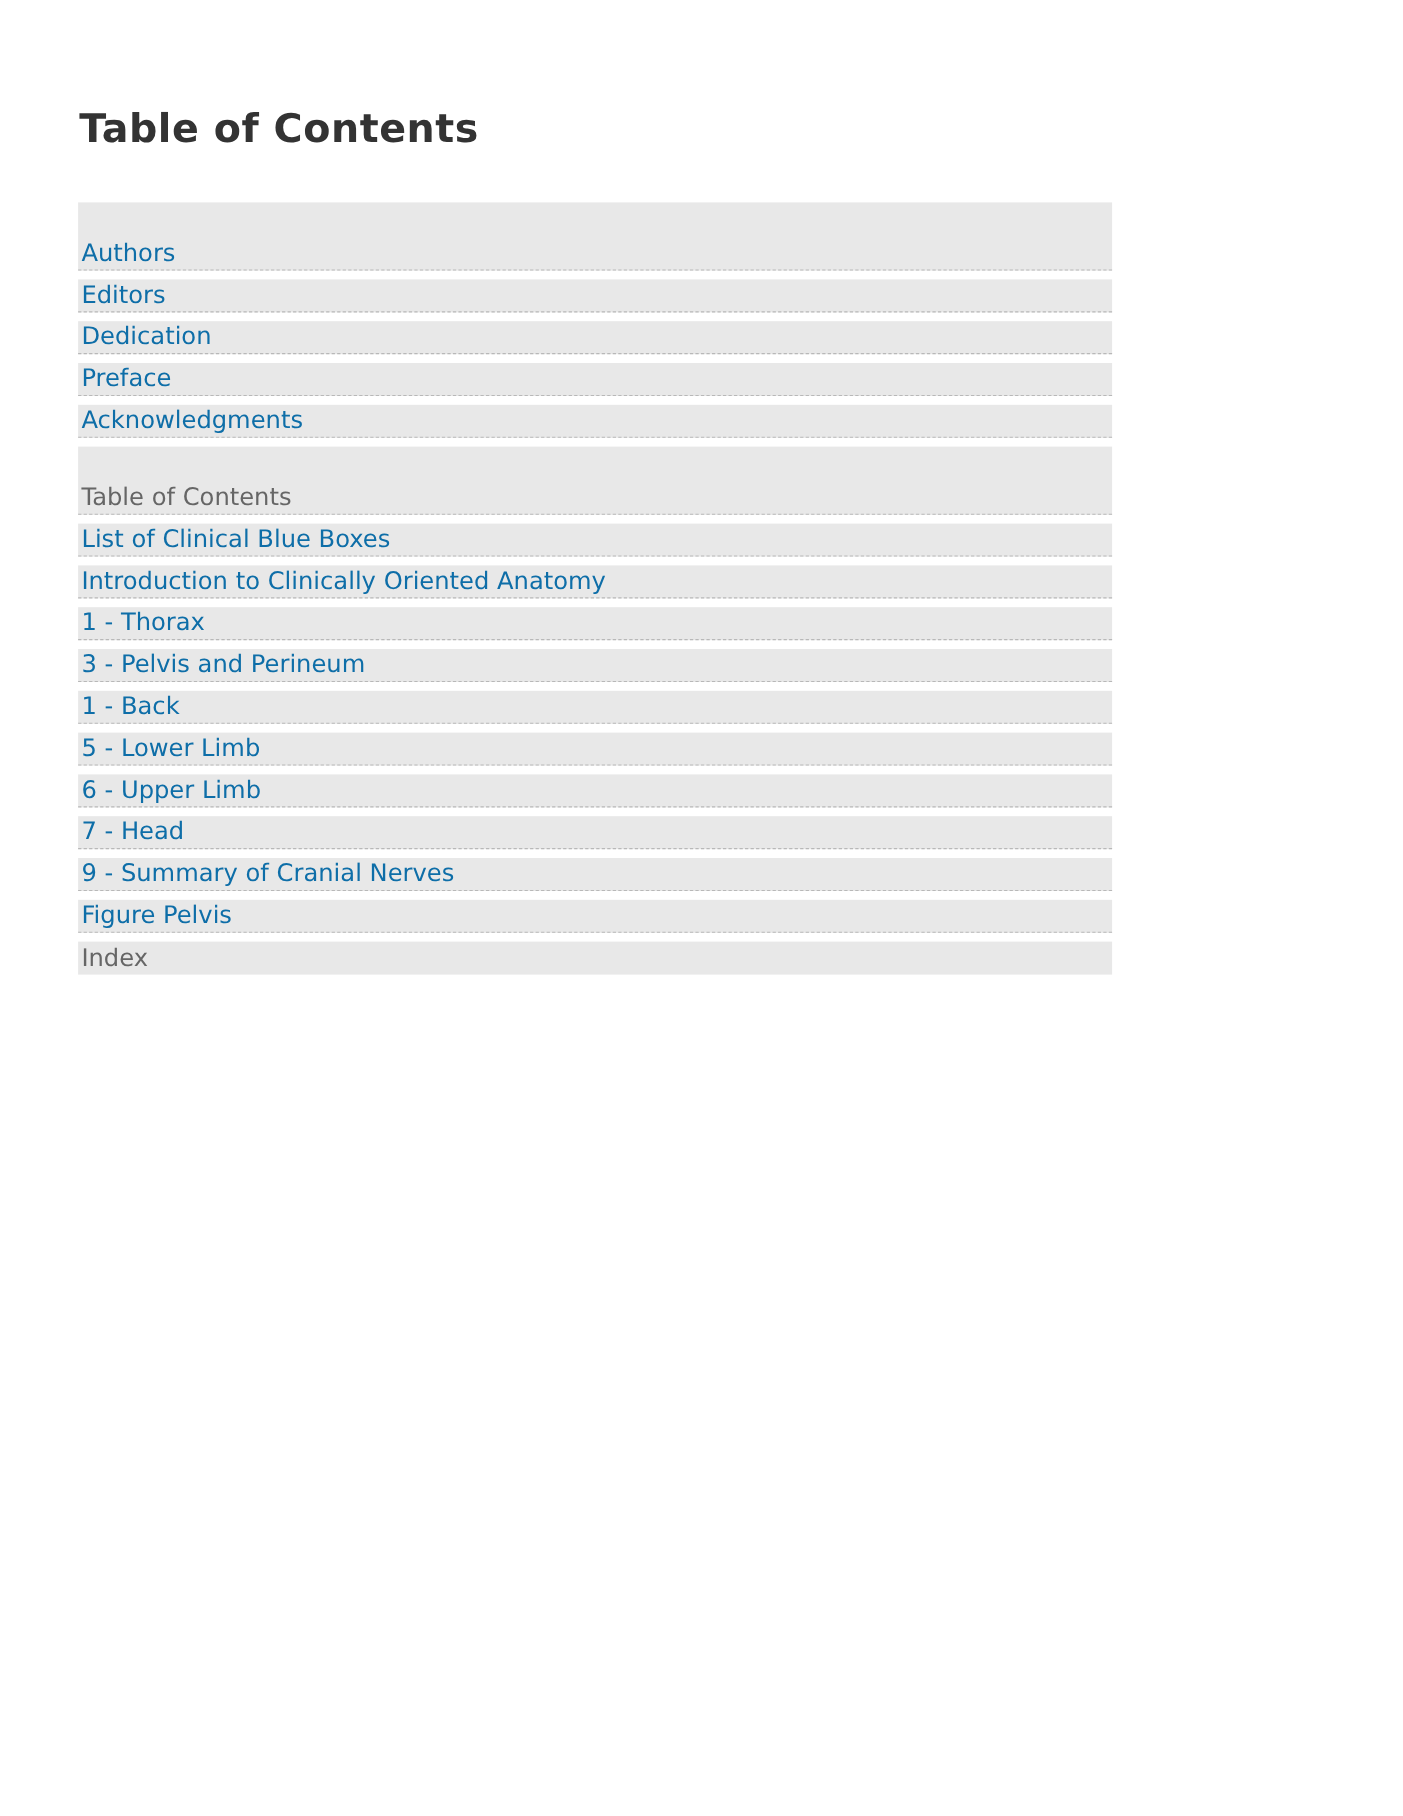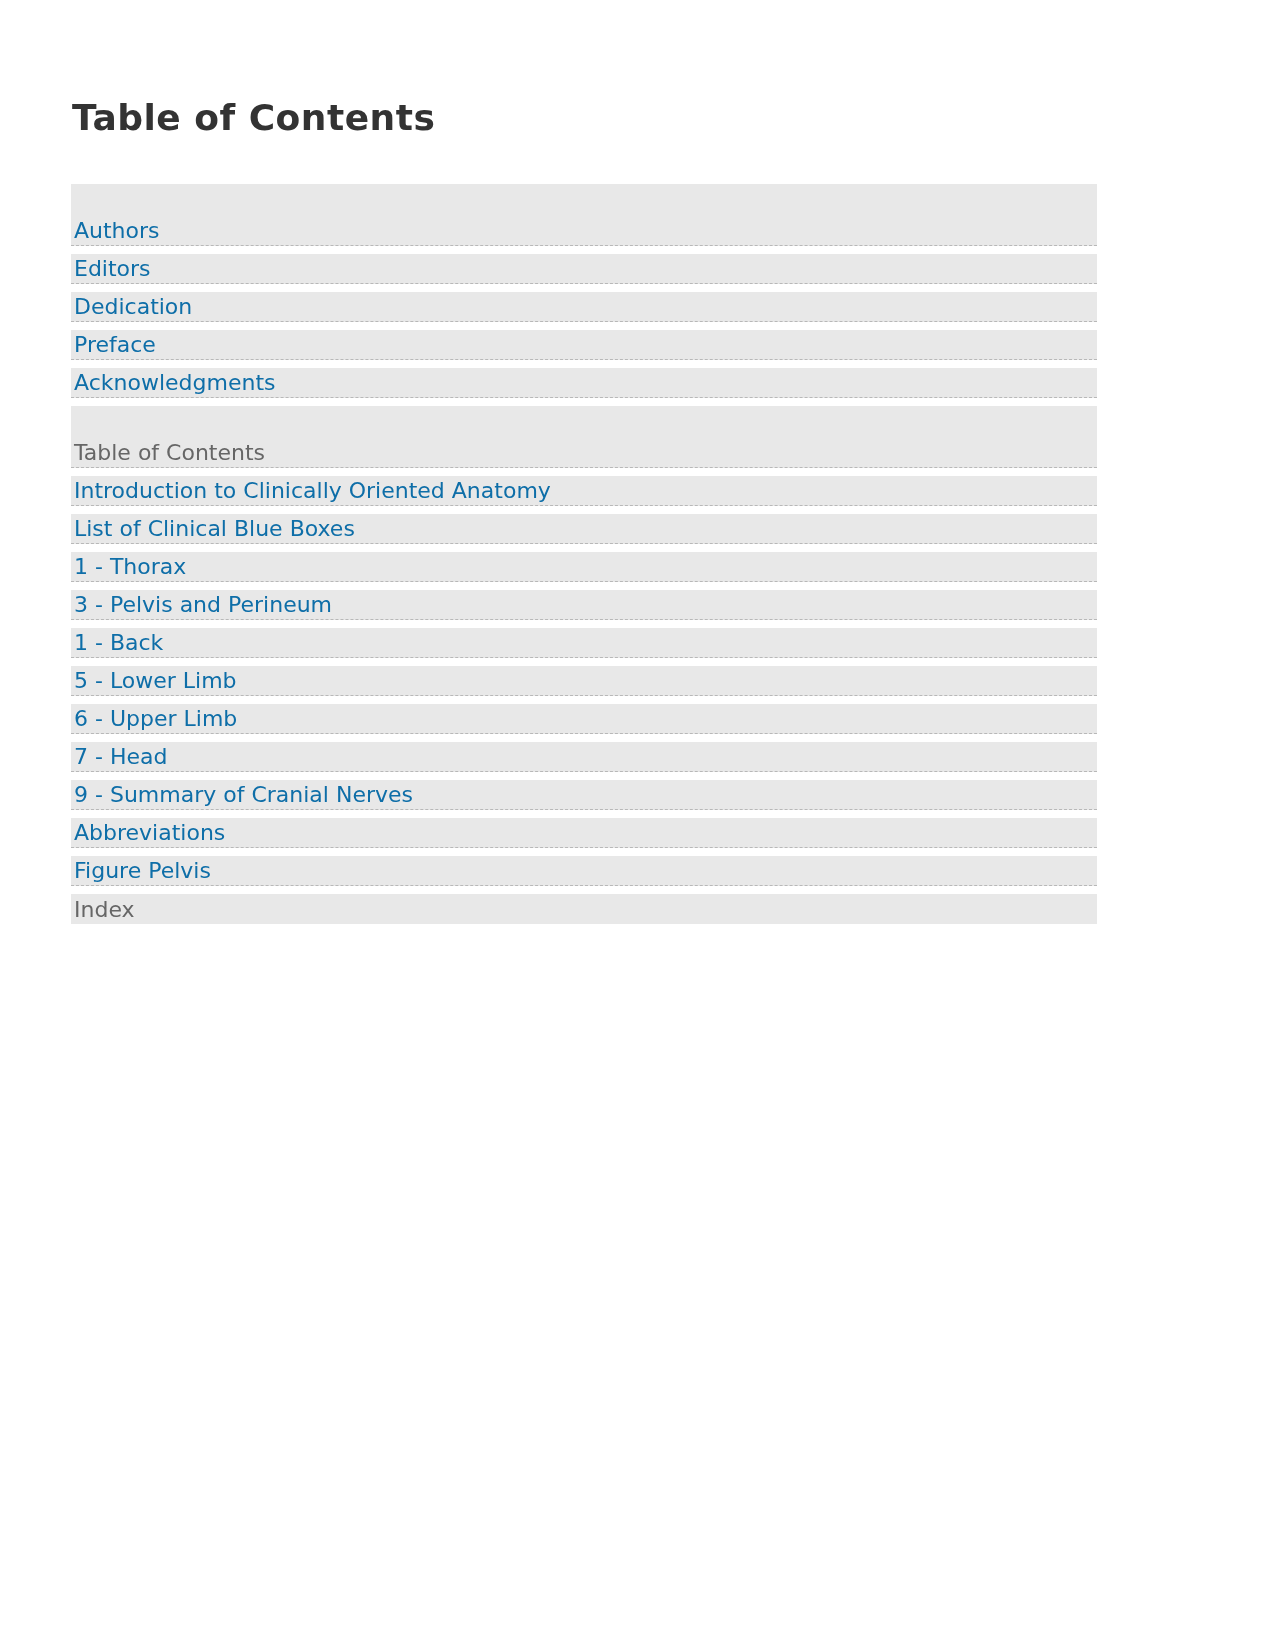--- a/index.html
+++ b/index.html
@@ -22,21 +22,21 @@
       font-weight: bold;
       font-size: 36px;
       color: #333333;
       letter-spacing: 0.5px;
       line-height: 1;
     }
     .toc {
       position: absolute;
       left: 71px;
       top: 184px;
-      width: 1026px;
+      width: 940px;
     }
     .toc-row {
       display: flex;
       align-items: flex-end;
       background: #e8e8e8;
       border-bottom: 1.5px dashed #b8b8b8;
       box-sizing: border-box;
       height: 30px;
       margin-bottom: 8px;
       padding-left: 3px;
@@ -78,24 +78,24 @@
   <div class="toc-row">
     <a class="toc-link">Preface</a>
   </div>
   <div class="toc-row">
     <a class="toc-link">Acknowledgments</a>
   </div>
   <div class="toc-row group-start">
     <span class="toc-plain">Table of Contents</span>
   </div>
   <div class="toc-row">
-    <a class="toc-link">Introduction to Clinically Oriented Anatomy</a>
+    <a class="toc-link">List of Clinical Blue Boxes</a>
   </div>
   <div class="toc-row">
-    <a class="toc-link">List of Clinical Blue Boxes</a>
+    <a class="toc-link">Introduction to Clinically Oriented Anatomy</a>
   </div>
   <div class="toc-row">
     <a class="toc-link">1 - Thorax</a>
   </div>
   <div class="toc-row">
     <a class="toc-link">3 - Pelvis and Perineum</a>
   </div>
   <div class="toc-row">
     <a class="toc-link">1 - Back</a>
   </div>
@@ -105,21 +105,18 @@
   <div class="toc-row">
     <a class="toc-link">6 - Upper Limb</a>
   </div>
   <div class="toc-row">
     <a class="toc-link">7 - Head</a>
   </div>
   <div class="toc-row">
     <a class="toc-link">9 - Summary of Cranial Nerves</a>
   </div>
   <div class="toc-row">
-    <a class="toc-link">Abbreviations</a>
-  </div>
-  <div class="toc-row">
     <a class="toc-link">Figure Pelvis</a>
   </div>
   <div class="toc-row last">
     <span class="toc-plain">Index</span>
   </div>
 </div>
 
 </body></html>

